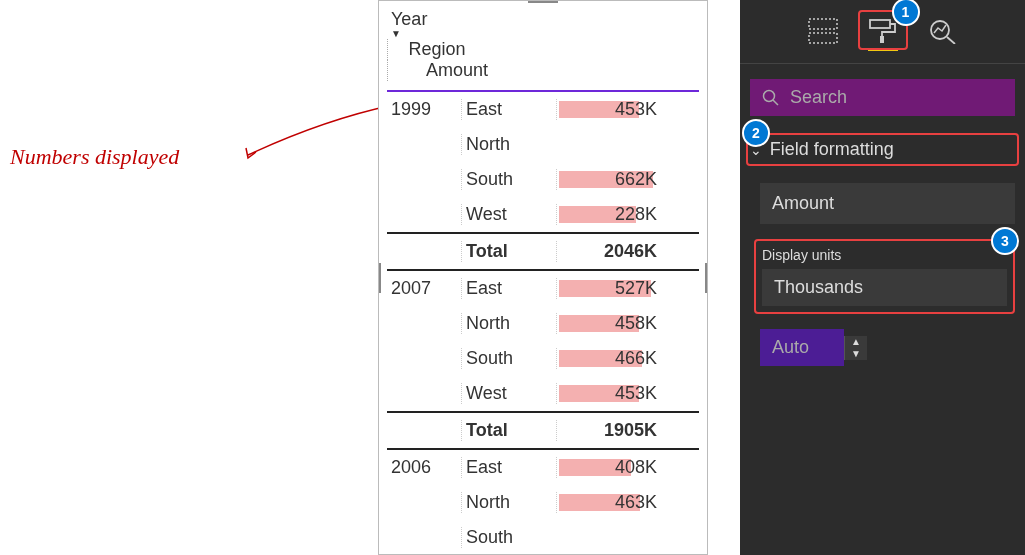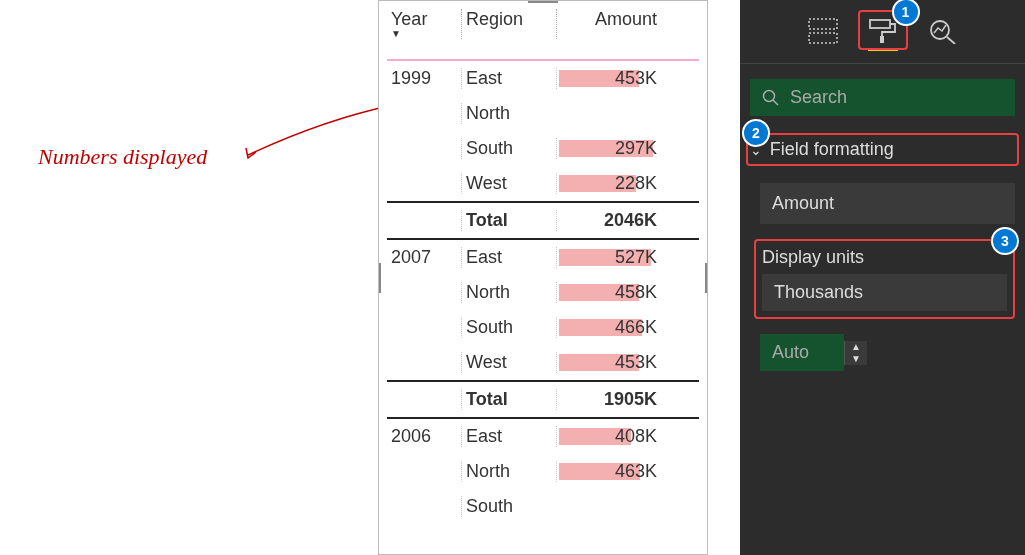--- a/index.html
+++ b/index.html
@@ -14,21 +14,20 @@
     }
     .annotation {
       position: absolute;
       left: 10px;
       top: 143px;
       font-family: 'Comic Sans MS', cursive;
       font-style: italic;
       color: #c00000;
       font-size: 22px;
       line-height: 1.3;
-      margin-left: 28px;
     }
     .arrow-svg {
       position: absolute;
       left: 243px;
       top: 50px;
       width: 180px;
       height: 130px;
       pointer-events: none;
     }
     .brace-svg {
@@ -57,27 +56,28 @@
       background: #888;
     }
     .table-handle.top { top: -3px; left: 50%; transform: translateX(-50%); width: 30px; height: 5px; }
     .table-handle.left { left: -3px; top: 50%; transform: translateY(-50%); width: 5px; height: 30px; }
     .table-handle.right { right: -3px; top: 50%; transform: translateY(-50%); width: 5px; height: 30px; }
     .table-inner {
       margin: 8px;
     }
     .table-header {
       display: flex;
-      border-bottom: 2px solid #f9a8d4;
+      border-bottom: 2px solid #6d28d9;
       font-size: 18px;
       color: #333;
-      padding-bottom: 20px;
+      padding-bottom: 9px;
+      flex-direction: column;
     }
     .col-year { width: 70px; padding-left: 4px; }
-    .col-region { width: 90px; padding-left: 4px; border-left: 1px dotted #aaa; }
+    .col-region { width: 90px; padding-left: 4px; border-left: 1px dotted #aaa; text-align: center; }
     .col-amount { width: 100px; text-align: right; padding-right: 10px; border-left: 1px dotted #aaa; }
     .year-header {
       display: flex;
       flex-direction: column;
       align-items: flex-start;
     }
     .dropdown-arrow {
       font-size: 10px;
       color: #333;
       margin-top: -2px;
@@ -156,21 +156,21 @@
       font-size: 14px;
       font-weight: bold;
       display: flex;
       align-items: center;
       justify-content: center;
       z-index: 10;
     }
     .search-bar {
       display: flex;
       align-items: center;
-      background: #14532d;
+      background: #701a75;
       margin: 15px 10px 15px 10px;
       padding: 8px 12px;
       color: #aaa;
       font-size: 18px;
       gap: 10px;
     }
     .section-header {
       display: flex;
       align-items: center;
       padding: 8px 10px;
@@ -201,36 +201,36 @@
       position: relative;
     }
     .prop-group.highlighted {
       border: 2px solid #e84040;
       border-radius: 4px;
       padding: 6px;
       margin-left: 14px;
     }
     .prop-label {
       color: #ddd;
-      font-size: 18px;
+      font-size: 14px;
       margin-bottom: 6px;
     }
     .prop-value {
       background: #3a3a3a;
       padding: 8px 12px;
       color: #ddd;
       font-size: 18px;
     }
     .stepper-row {
       display: flex;
       align-items: center;
       gap: 0;
     }
     .stepper-input {
-      background: #14532d;
+      background: #4c1d95;
       padding: 8px 12px;
       color: #aaa;
       font-size: 18px;
       width: 60px;
     }
     .stepper-buttons {
       display: flex;
       flex-direction: column;
       background: #3a3a3a;
       border-left: 1px solid #555;
@@ -281,21 +281,21 @@
           <div class="cell-region">East</div>
           <div class="cell-amount"><div class="amount-bar" style="width:73%"></div><span class="amount-text">453K</span></div>
         </div>
         <div class="table-row">
           <div class="cell-year"></div>
           <div class="cell-region">North</div>
         </div>
         <div class="table-row">
           <div class="cell-year"></div>
           <div class="cell-region">South</div>
-          <div class="cell-amount"><div class="amount-bar" style="width:85%"></div><span class="amount-text">297K</span></div>
+          <div class="cell-amount"><div class="amount-bar" style="width:85%"></div><span class="amount-text">662K</span></div>
         </div>
         <div class="table-row">
           <div class="cell-year"></div>
           <div class="cell-region">West</div>
           <div class="cell-amount"><div class="amount-bar" style="width:70%"></div><span class="amount-text">228K</span></div>
         </div>
         <div class="table-row total-row">
           <div class="cell-year"></div>
           <div class="cell-region">Total</div>
           <div class="cell-amount"><span class="amount-text">2046K</span></div>

